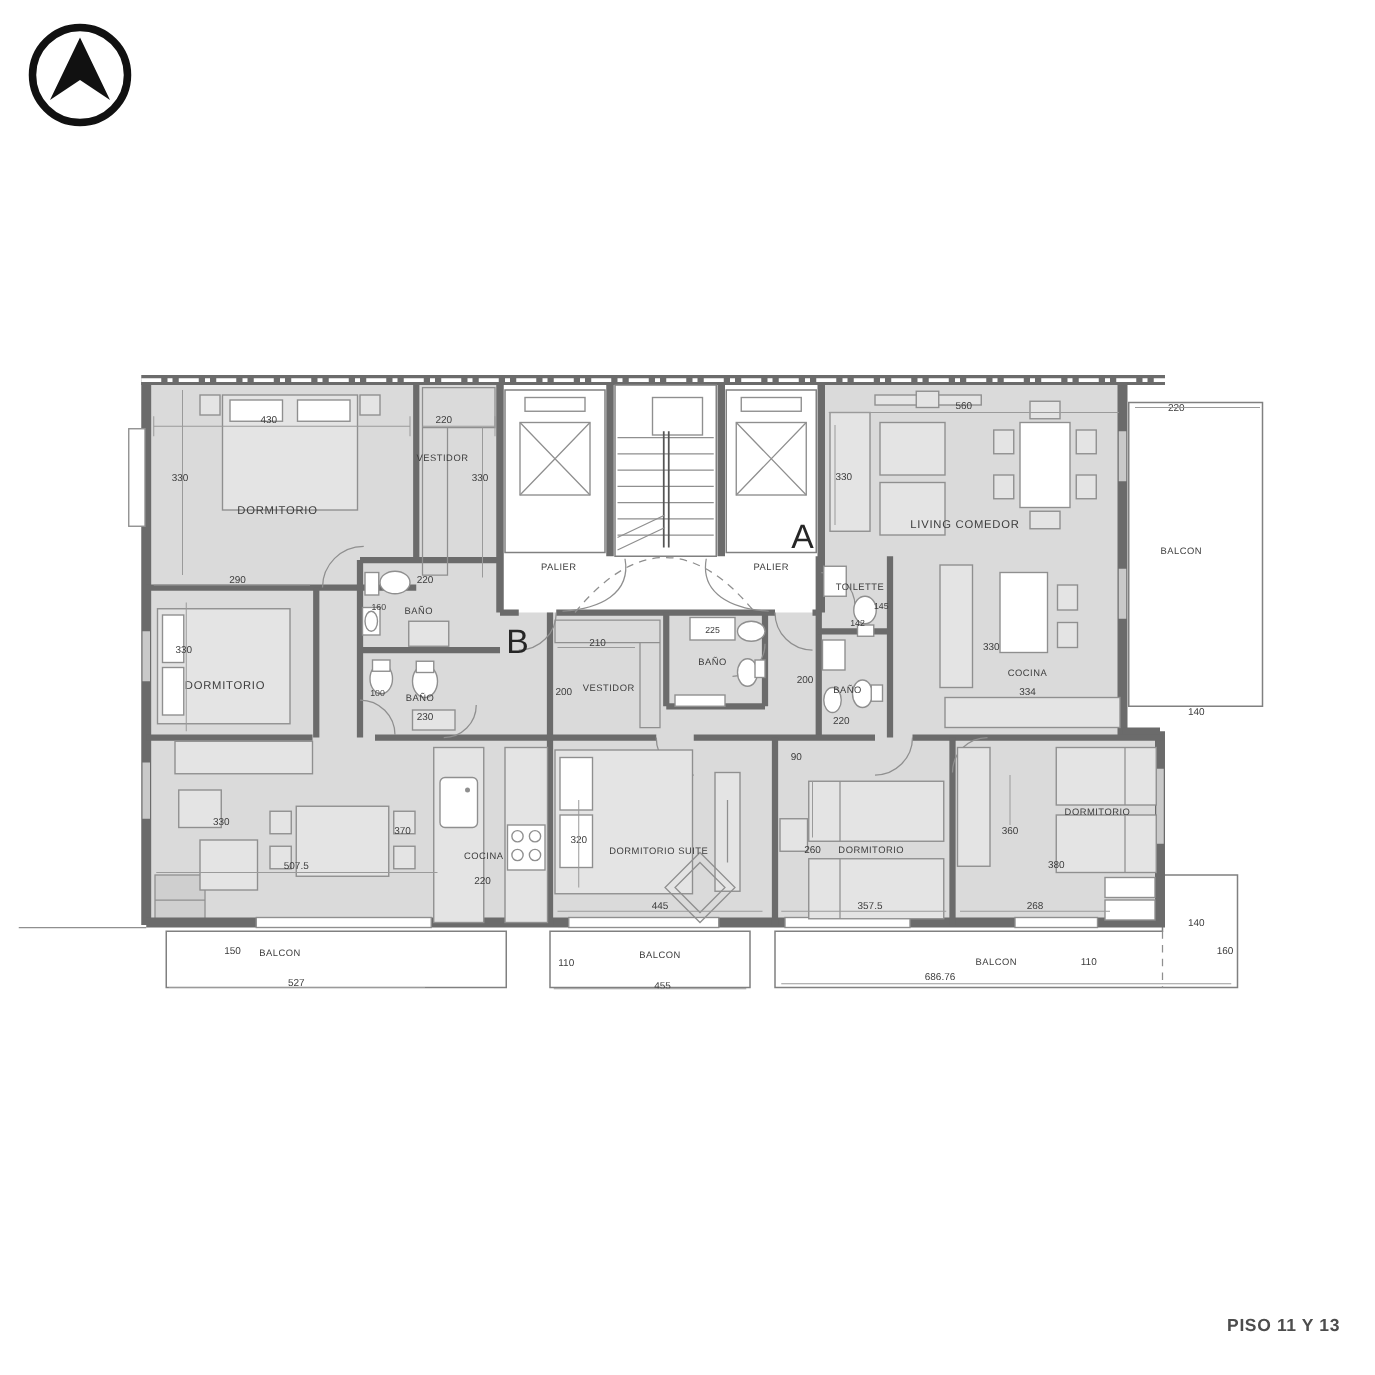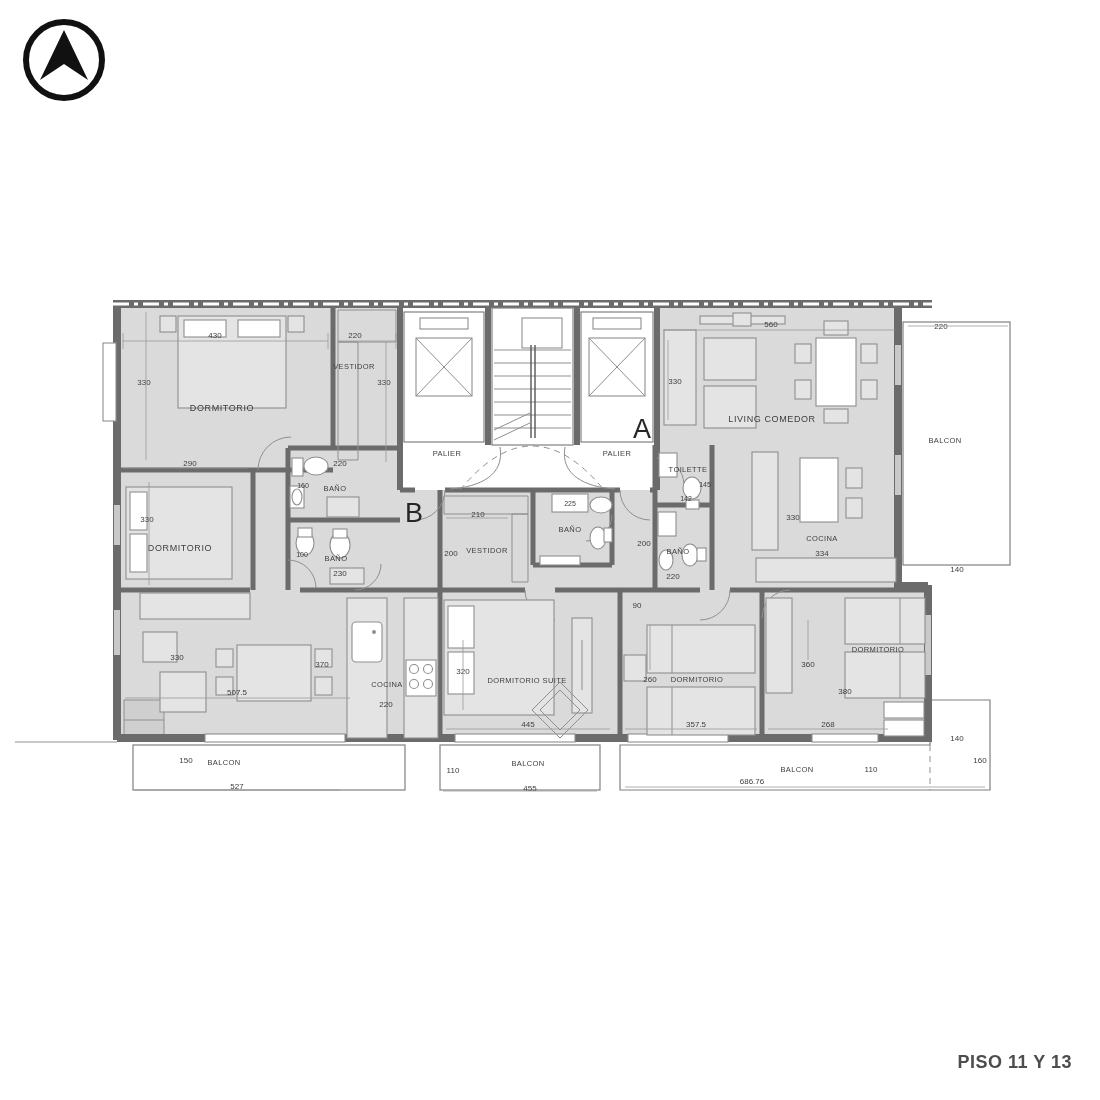--- a/index.html
+++ b/index.html
@@ -11,21 +11,21 @@
   .thin{stroke:#8f8f8f;stroke-width:1;fill:none;}
   .dimline{stroke:#9a9a9a;stroke-width:0.8;fill:none;}
   .furn{fill:#e4e4e4;stroke:#8f8f8f;stroke-width:1.1;}
   .furnw{fill:#ffffff;stroke:#8f8f8f;stroke-width:1.1;}
   .white{fill:#ffffff;stroke:#808080;stroke-width:1.2;}
   .lbl{font-size:9px;fill:#3d3d3d;letter-spacing:0.6px;text-anchor:middle;}
   .lbls{font-size:7.5px;fill:#3d3d3d;letter-spacing:0.4px;text-anchor:middle;}
   .dim{font-size:8px;fill:#3d3d3d;text-anchor:middle;}
   .dimsm{font-size:7px;fill:#3d3d3d;text-anchor:middle;}
   .big{font-size:27px;fill:#262626;text-anchor:middle;}
-  #plan-title{position:absolute;right:28px;top:1052px;font-size:18px;font-weight:bold;color:#4d4d4d;letter-spacing:0.5px;}
+  #plan-title{position:absolute;right:28px;top:1052px;font-size:14px;font-weight:bold;color:#4d4d4d;letter-spacing:0.5px;}
 </style>
 </head>
 <body>
 
 <svg width="1100" height="1100" viewBox="0 0 1100 1100">
 
   <g>
     <circle cx="64" cy="60" r="38" fill="none" stroke="#111" stroke-width="6"></circle>
     <path d="M64 30 L88 80 L64 64 L40 80 Z" fill="#111"></path>
   </g>

